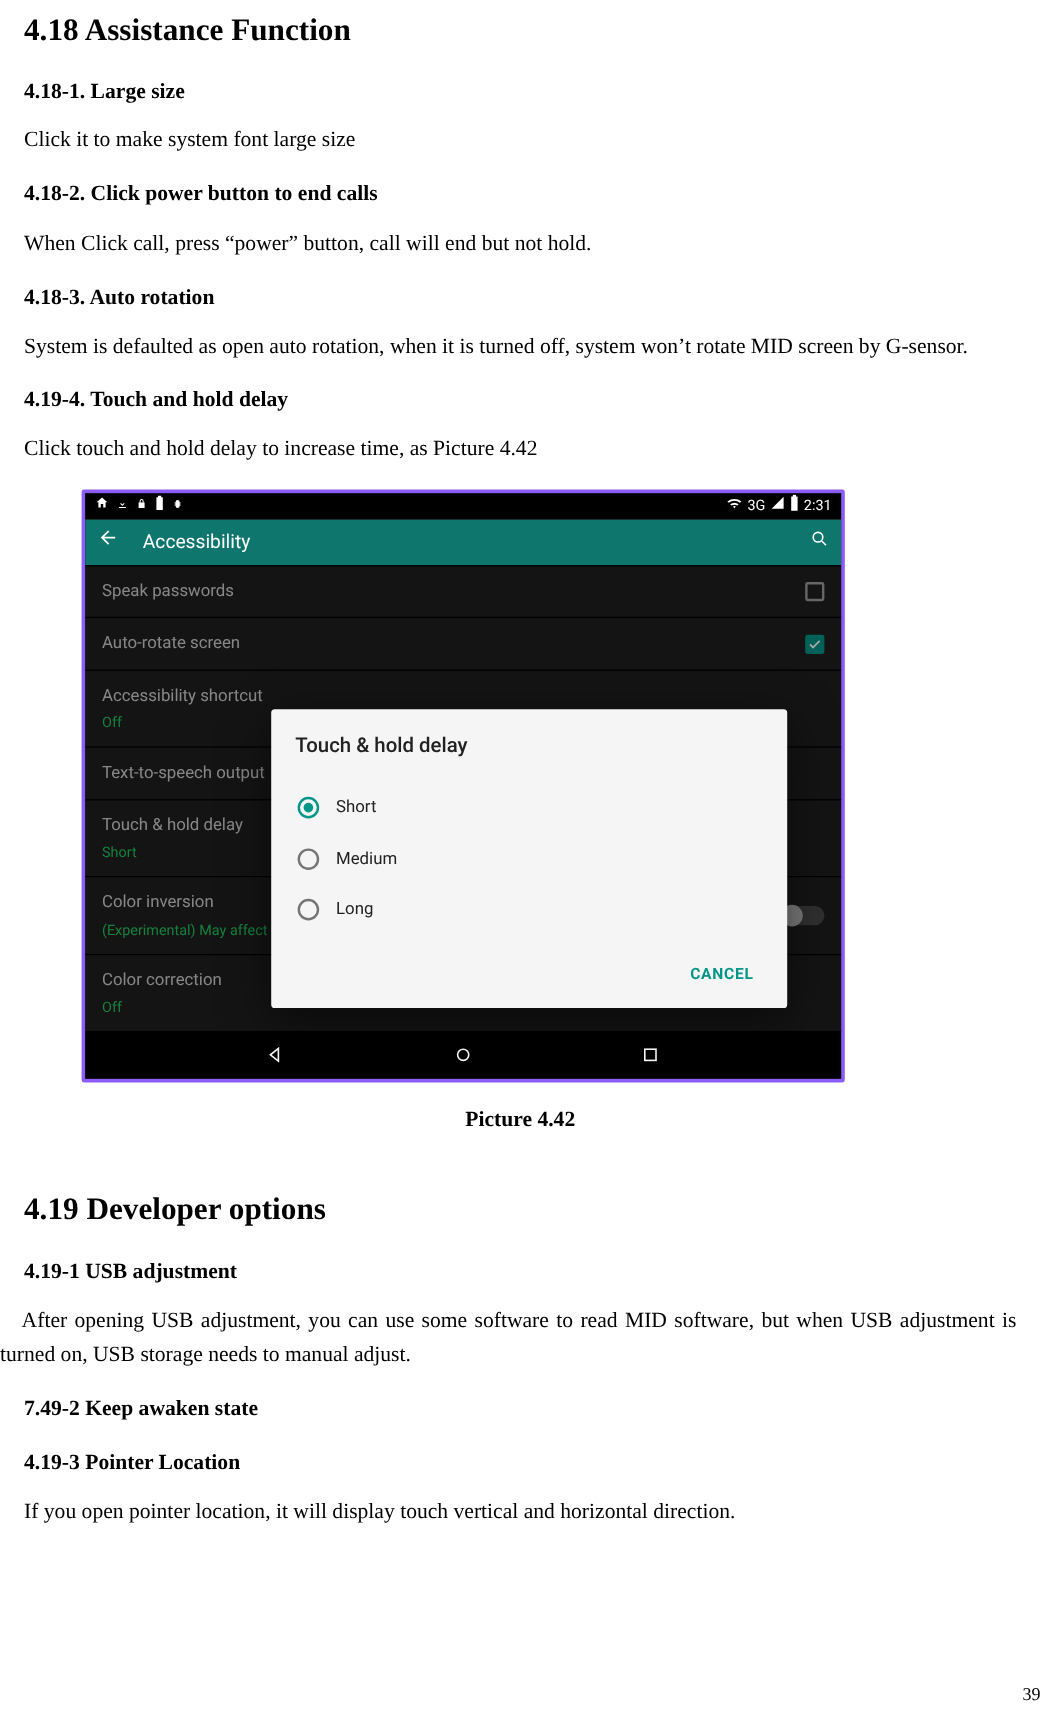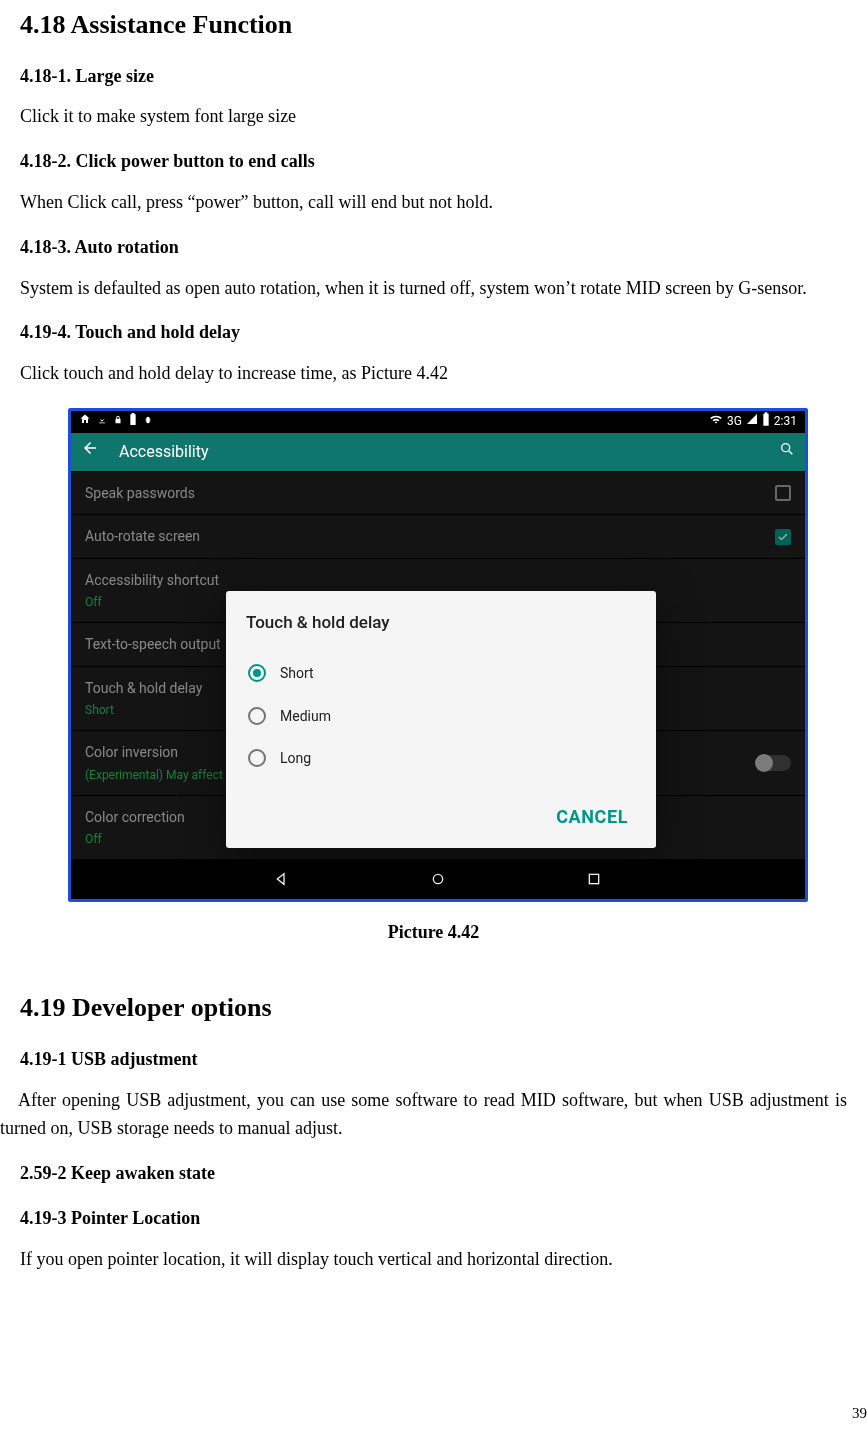--- a/index.html
+++ b/index.html
@@ -31,29 +31,29 @@
     margin: 10px 0 12px 0;
     text-align: justify;
   }
   .para-indent {
     text-indent: 18px;
   }
   .figure {
     margin: 20px 0 0 48px;
   }
   .screenshot {
-    width: 740px;
+    width: 636px;
     background: #1b1b1b;
     color: #e6e6e6;
     font-family: "Roboto", "Helvetica Neue", Arial, sans-serif;
     font-size: 14px;
     border-radius: 2px;
     overflow: hidden;
     position: relative;
-    border: 3px solid #1d4ed8;
+    border: 3px solid #8b5cf6;
   }
   .statusbar {
     height: 22px;
     background: #000;
     display: flex;
     justify-content: space-between;
     align-items: center;
     padding: 0 8px;
     font-size: 12px;
     color: #fff;
@@ -129,21 +129,21 @@
     pointer-events: auto;
   }
   .dialog-title { font-size: 17px; font-weight: 500; color: #212121; margin-bottom: 16px; }
   .radio-row { display:flex; align-items:center; gap: 14px; padding: 10px 2px; }
   .radio {
     width: 18px; height:18px; border: 2px solid #757575; border-radius: 50%; display:flex; align-items:center; justify-content:center;
   }
   .radio.selected { border-color: #009688; }
   .radio.selected::after { content:""; width:8px; height:8px; background:#009688; border-radius:50%; }
   .dialog-actions { display:flex; justify-content:flex-end; padding-top:18px; }
-  .dialog-btn { color:#009688; font-weight: 700; font-size: 18px; letter-spacing: 0.6px; padding: 6px 8px; }
+  .dialog-btn { color:#009688; font-weight: 700; font-size: 13px; letter-spacing: 0.6px; padding: 6px 8px; }
   .navbar {
     height: 40px; background:#000; display:flex; align-items:center; justify-content:center; gap: 140px;
   }
   .navbar span { color:#fff; display:flex; align-items:center; justify-content:center; }
   .caption {
     text-align: center;
     font-weight: bold;
     font-size: 18px;
     margin: 16px 0 40px 0;
   }
@@ -331,19 +331,19 @@
   <div class="caption">Picture 4.42</div>
 
   <div class="h-main">4.19 Developer options</div>
 
   <div class="h-sub">4.19-1 USB adjustment</div>
 </div>
 <div class="nopad">
   <div class="para para-indent" style="padding:0 20px 0 0;">After opening USB adjustment, you can use some software to read MID software, but when USB adjustment is turned on, USB storage needs to manual adjust.</div>
 </div>
 <div class="page">
-  <div class="h-sub">2.59-2 Keep awaken state</div>
+  <div class="h-sub">7.49-2 Keep awaken state</div>
 
   <div class="h-sub">4.19-3 Pointer Location</div>
   <div class="para">If you open pointer location, it will display touch vertical and horizontal direction.</div>
 </div>
 
 <div class="pagenum">39</div>
 
 </body></html>

